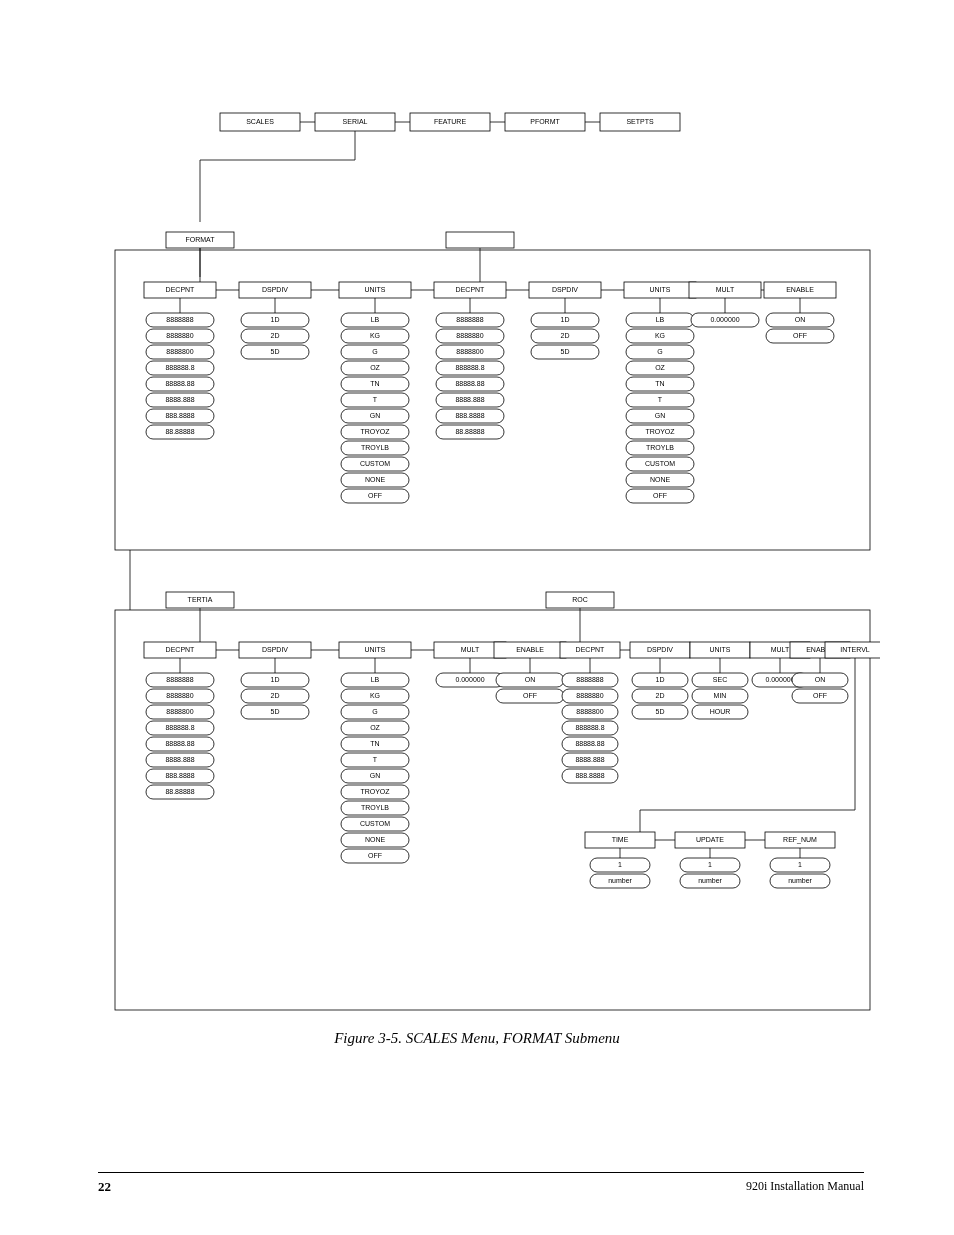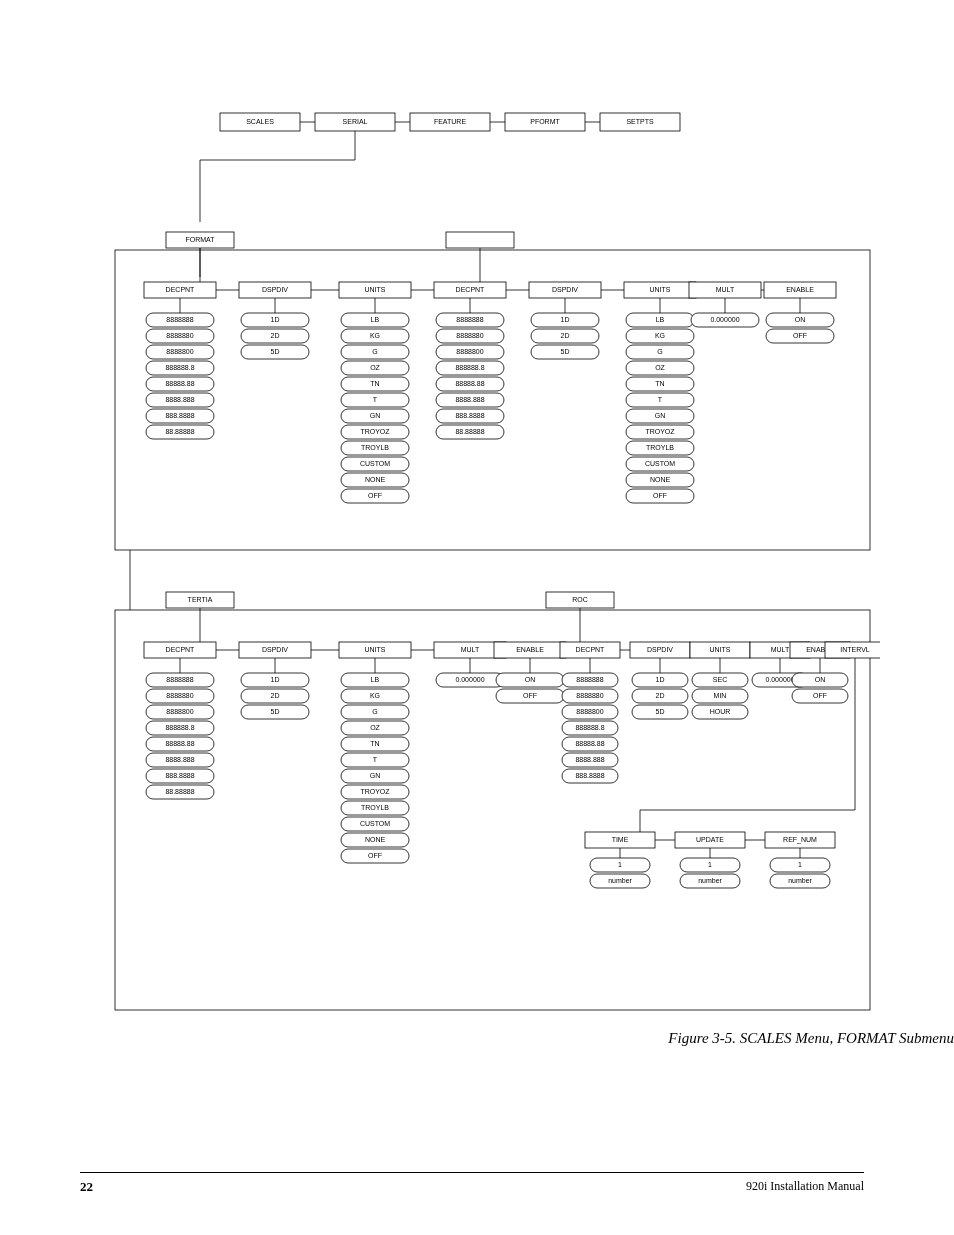--- a/index.html
+++ b/index.html
@@ -31,28 +31,28 @@
     font-size: 7px;
     fill: #000;
     text-anchor: middle;
     dominant-baseline: middle;
   }
   .caption {
     position: absolute;
     top: 1030px;
     left: 0;
     width: 954px;
-    text-align: right;
+    text-align: center;
     font-style: italic;
     font-size: 15px;
   }
   .footer {
     position: absolute;
     bottom: 40px;
-    left: 80px;
+    left: 98px;
     right: 90px;
     border-top: 1px solid #000;
     padding-top: 6px;
     font-size: 12px;
     display: flex;
     justify-content: space-between;
   }
   .footer .fl { font-weight: bold; font-size: 13px; }
   .footer .fr { }
 </style>

